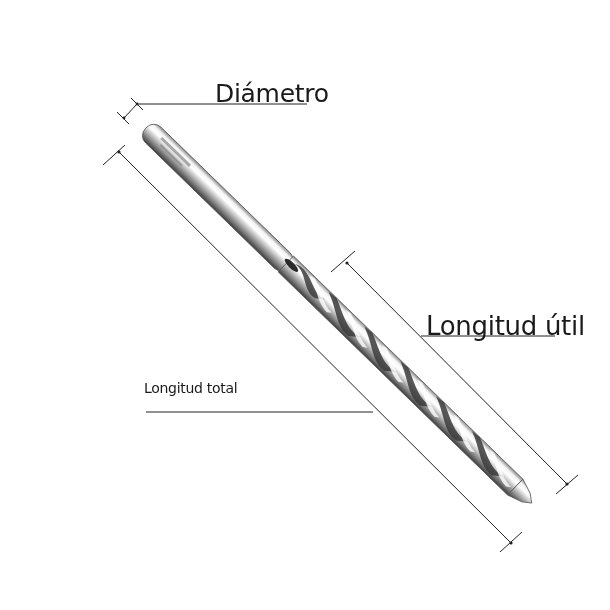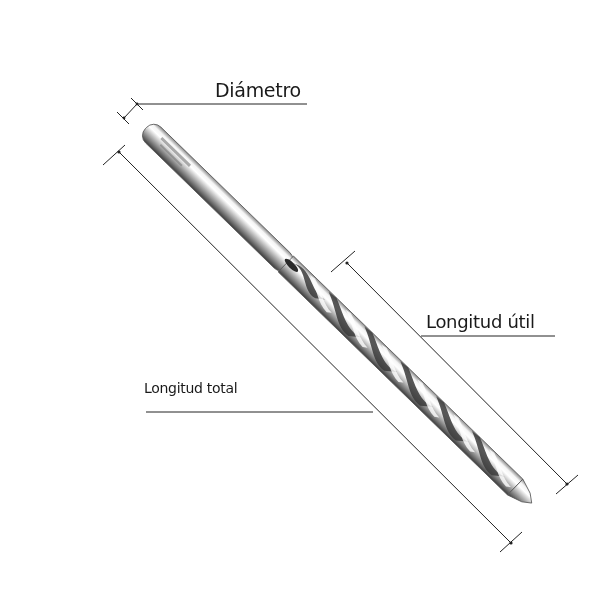--- a/index.html
+++ b/index.html
@@ -1,20 +1,20 @@
 <!DOCTYPE html>
 <html><head>
   <meta charset="utf-8">
   <style>
     html, body { margin: 0; padding: 0; background: #ffffff; }
     body { width: 610px; height: 610px; position: relative; overflow: hidden; font-family: "DejaVu Sans", sans-serif; }
     #canvas { position: absolute; left: 0; top: 0; width: 610px; height: 610px; }
     .label { position: absolute; color: #1a1a1a; white-space: nowrap; font-family: "DejaVu Sans", sans-serif; letter-spacing: -0.3px; }
-    #lbl-diametro { left: 215px; top: 79px; font-size: 19px; }
-    #lbl-util { left: 426px; top: 311px; font-size: 18px; }
+    #lbl-diametro { left: 215px; top: 79px; font-size: 25px; }
+    #lbl-util { left: 426px; top: 311px; font-size: 26px; }
     #lbl-total { left: 144px; top: 380px; font-size: 14px; }
   </style>
 </head>
 <body>
 
 <svg id="canvas" viewBox="0 0 610 610" xmlns="http://www.w3.org/2000/svg">
   <defs>
     <linearGradient id="steel" x1="0" y1="0" x2="0" y2="1">
       <stop offset="0" stop-color="#8a8a8a"></stop>
       <stop offset="0.18" stop-color="#f5f5f5"></stop>

